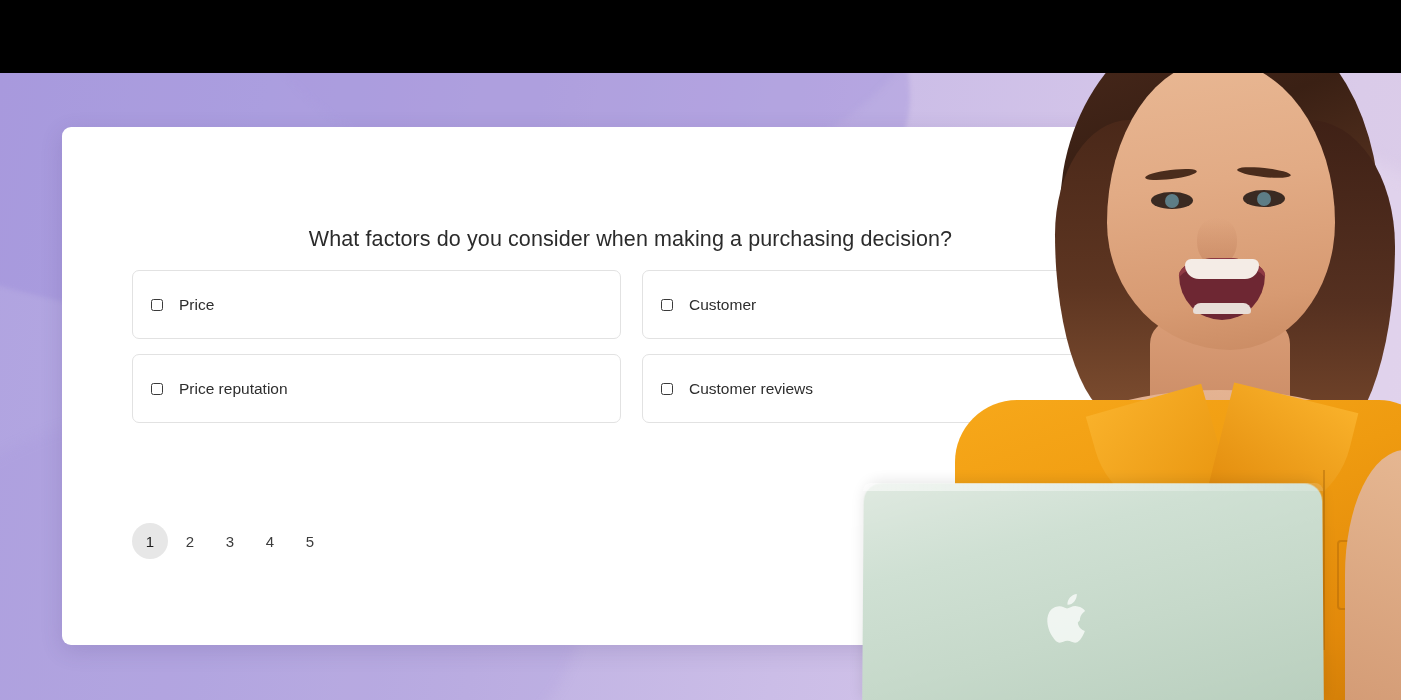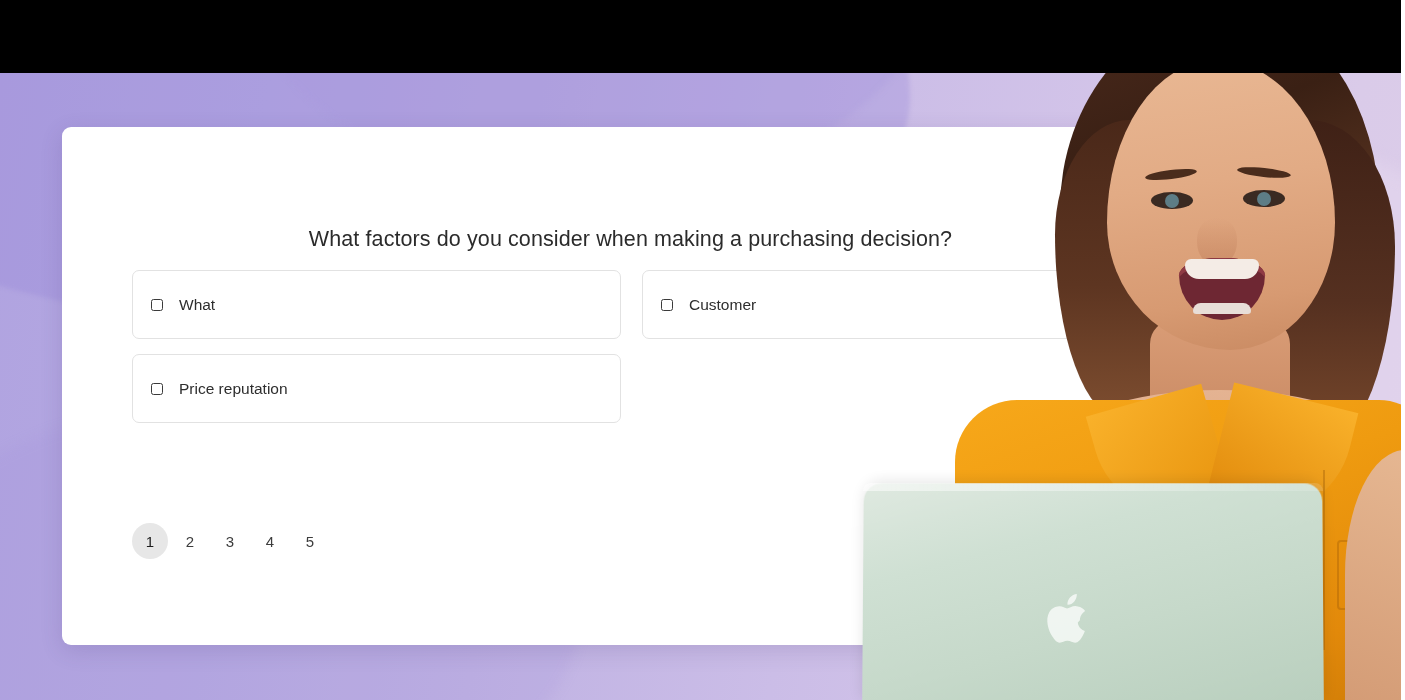--- a/index.html
+++ b/index.html
@@ -335,33 +335,37 @@
   </div>
 
   <div class="survey-card">
 
     <div class="question-title">What factors do you consider when making a purchasing decision?</div>
 
     <div class="options-grid">
 
       <div class="option-card">
         <span class="checkbox"></span>
-        <span class="option-label">What</span>
+        <span class="option-label">Price</span>
       </div>
 
       <div class="option-card">
         <span class="checkbox"></span>
         <span class="option-label">Customer</span>
       </div>
 
       <div class="option-card">
         <span class="checkbox"></span>
         <span class="option-label">Price reputation</span>
       </div>
 
+      <div class="option-card">
+        <span class="checkbox"></span>
+        <span class="option-label">Customer reviews</span>
+      </div>
 
     </div>
 
     <div class="pagination">
       <div class="page-dot active">1</div>
       <div class="page-dot">2</div>
       <div class="page-dot">3</div>
       <div class="page-dot">4</div>
       <div class="page-dot">5</div>
     </div>

